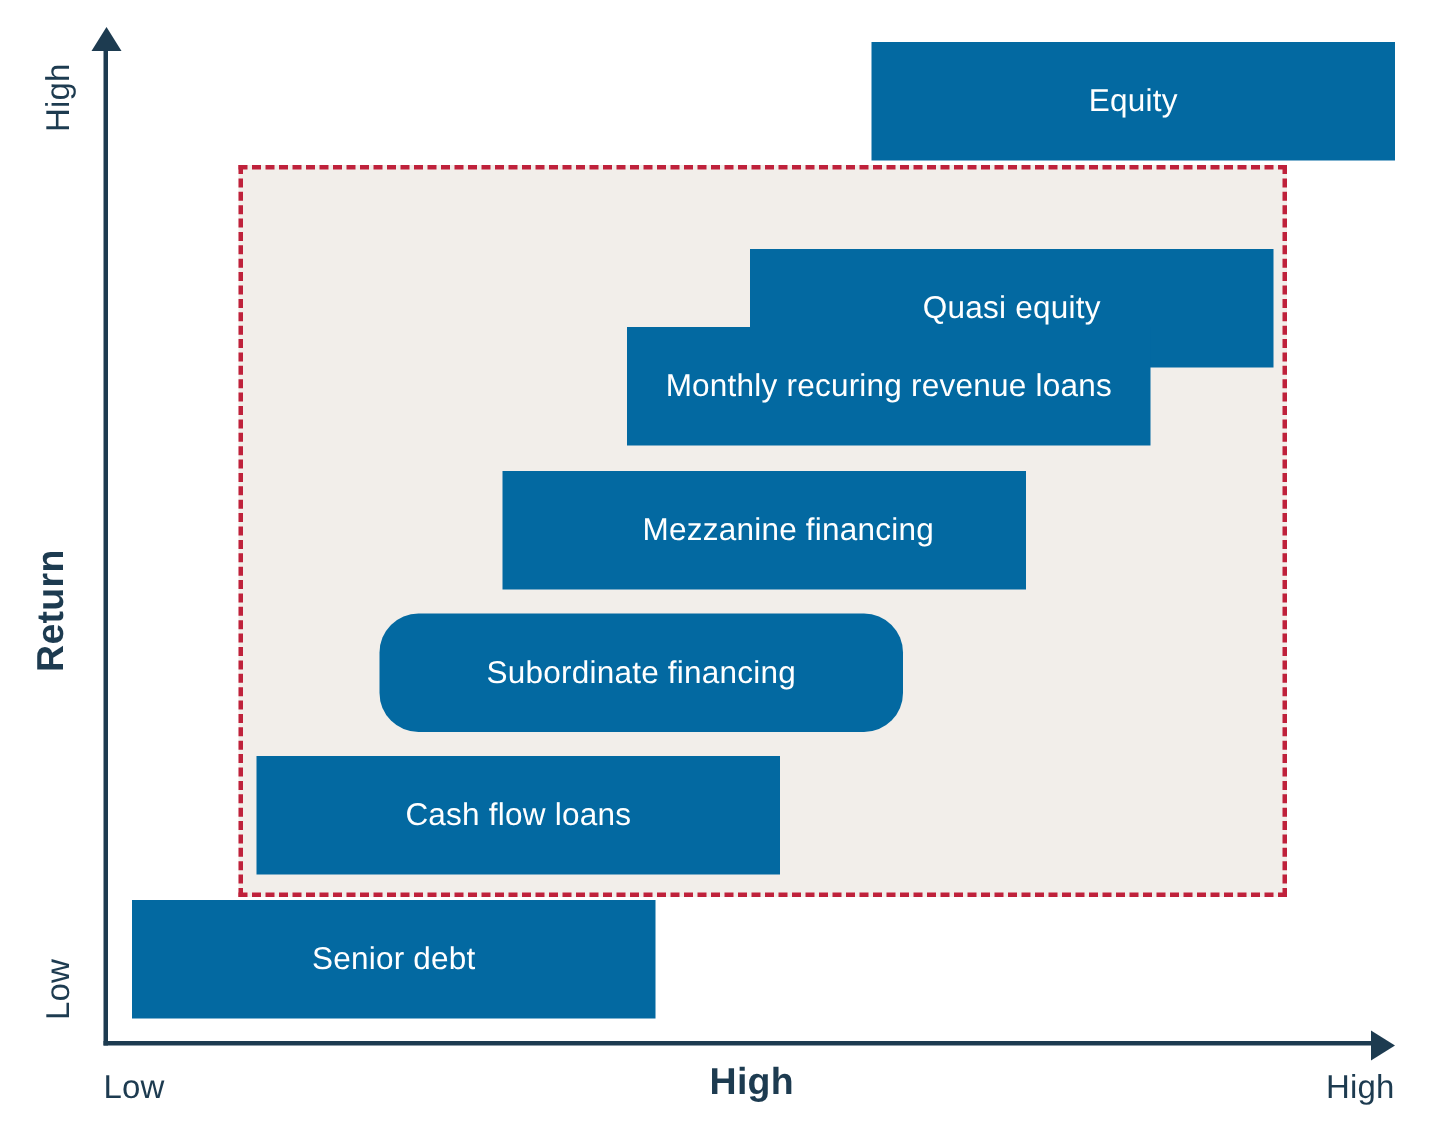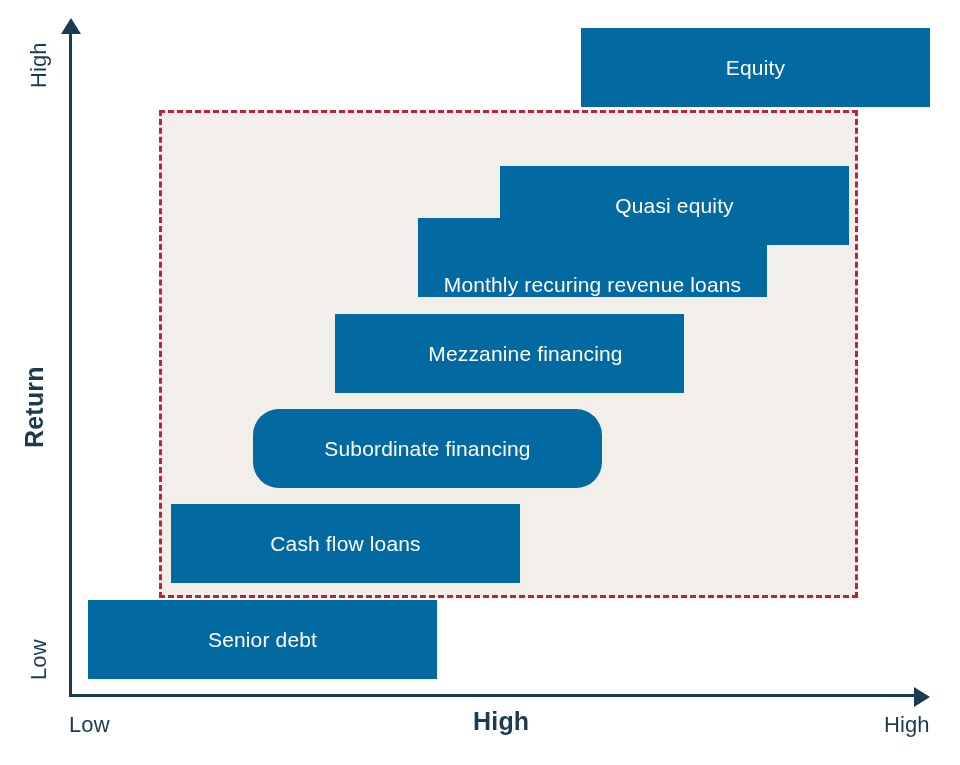--- a/index.html
+++ b/index.html
@@ -152,21 +152,21 @@
   <div id="junior-region"></div>
 
   <div class="bar" id="bar-equity" style="left:581px; top:28px; width:349px; height:79px;">
     <span class="bar-label">Equity</span>
   </div>
 
   <div class="bar" id="bar-quasi-equity" style="left:500px; top:123px; width:349px; height:79px;margin-top:43px;">
     <span class="bar-label">Quasi equity</span>
   </div>
 
-  <div class="bar" id="bar-mrr-loans" style="left:418px; top:218px; width:349px; height:79px;align-items:flex-end;">
+  <div class="bar" id="bar-mrr-loans" style="left:418px; top:218px; width:349px; height:79px;">
     <span class="bar-label">Monthly recuring revenue loans</span>
   </div>
 
   <div class="bar" id="bar-mezzanine" style="left:335px; top:314px; width:349px; height:79px;padding-left:32px;">
     <span class="bar-label">Mezzanine financing</span>
   </div>
 
   <div class="bar" id="bar-subordinate" style="left:253px; top:409px; width:349px; height:79px;border-radius:26px;">
     <span class="bar-label">Subordinate financing</span>
   </div>

